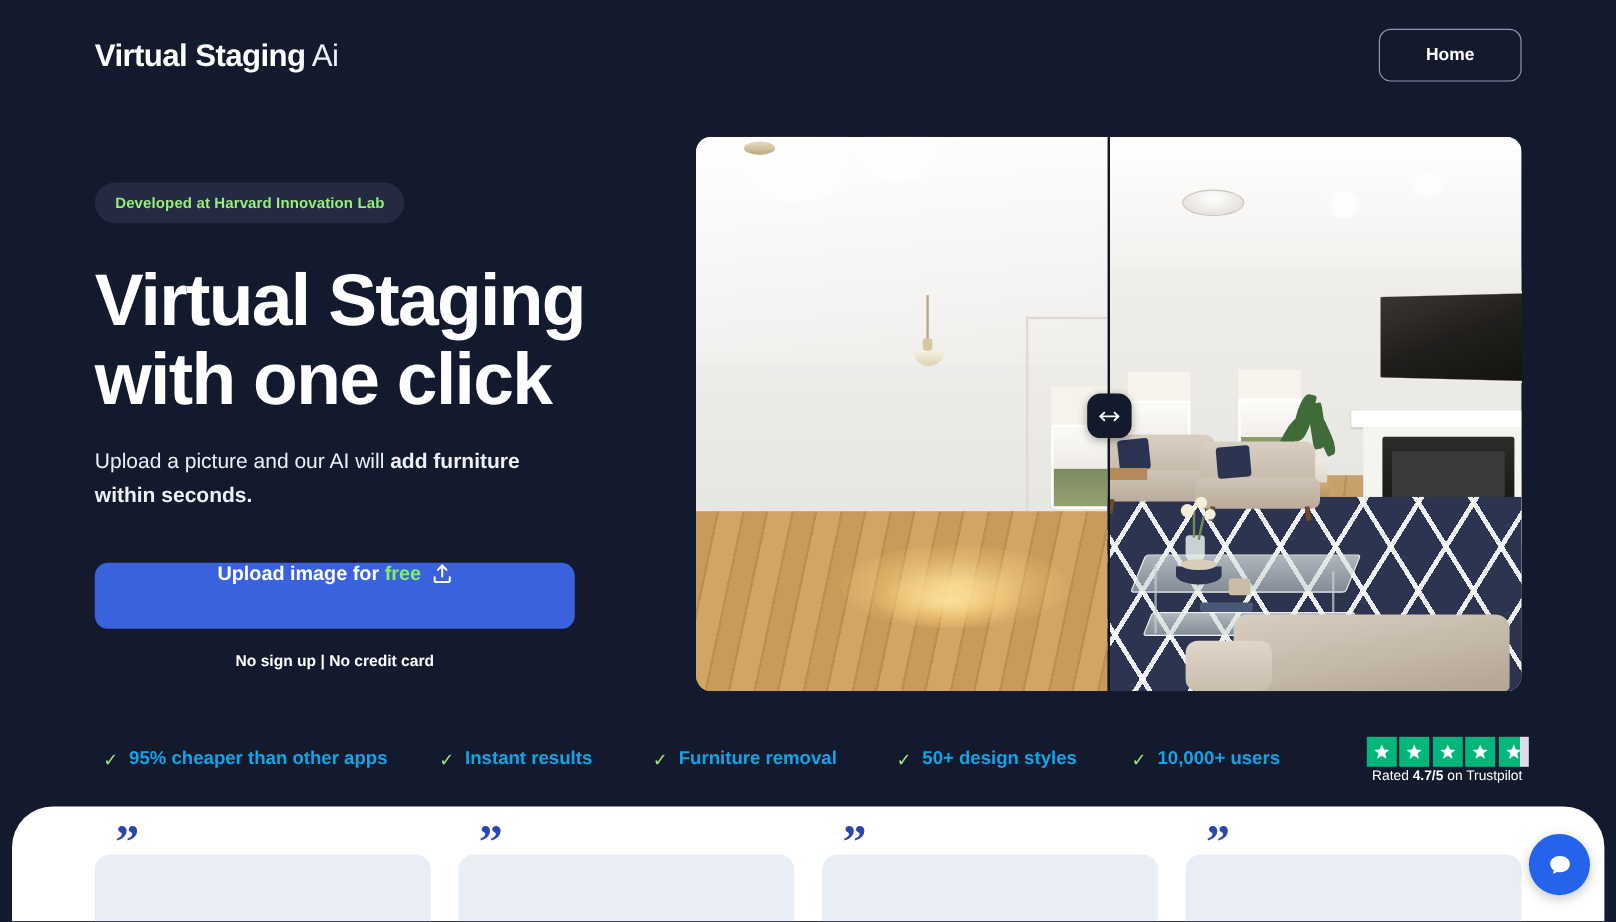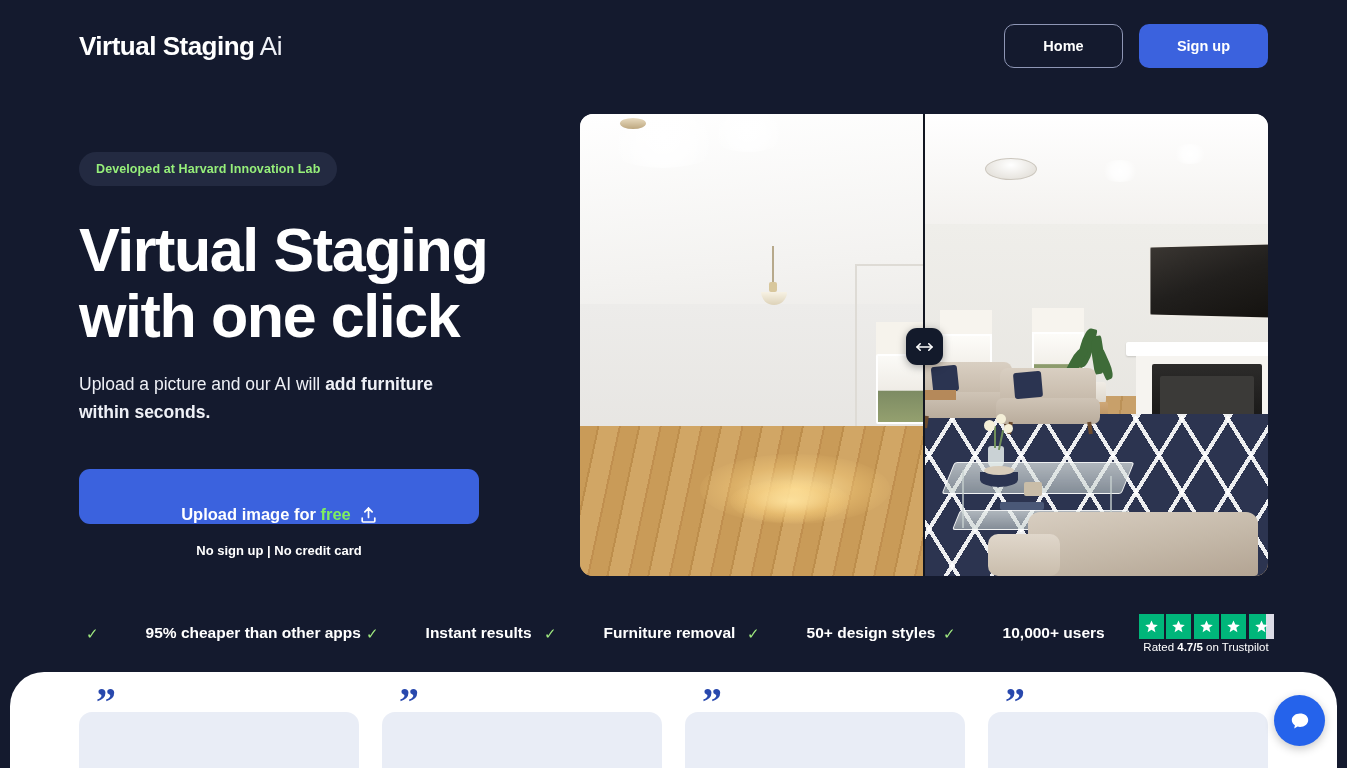--- a/index.html
+++ b/index.html
@@ -60,21 +60,21 @@
   }
   .subhead {
     margin-top: 21px; width: 392px;
     font-size: 17.5px; line-height: 28px; color: #eef0f6; font-weight: 400;
   }
   .subhead b { font-weight: 700; }
 
   .cta {
     margin-top: 43px; width: 400px; height: 55px;
     background: #3b62de; border: none; border-radius: 11px;
-    display: flex; align-items: flex-end; justify-content: center; gap: 9px;
+    display: flex; align-items: flex-start; justify-content: center; gap: 9px;
     cursor: pointer; font-family: "Liberation Sans", sans-serif;
   }
   .cta-text { font-size: 16.5px; font-weight: 700; color: #ffffff; white-space: nowrap; }
   .cta-free { color: #7ff05f; font-weight: 700; }
   .cta-icon { display: inline-flex; align-items: center; }
   .cta-note {
     margin-top: 19px; width: 400px; text-align: center;
     font-size: 13px; font-weight: 700; color: #ffffff;
   }
 
@@ -157,21 +157,21 @@
   .handle {
     position: absolute; left: 906px; top: 328px; width: 37px; height: 37px;
     border-radius: 11px; background: #131a2b;
     display: flex; align-items: center; justify-content: center; cursor: ew-resize;
     box-shadow: 0 2px 8px rgba(0,0,0,0.35);
   }
 
   
   .features { position: absolute; left: 86px; top: 624px; display: flex; align-items: center; }
   .feat { display: flex; align-items: center; gap: 9px; white-space: nowrap; }
-  .feat-label { font-size: 15.5px; font-weight: 700; color: #ffffff; margin-left: 38px; }
+  .feat-label { font-size: 15.5px; font-weight: 700; color: #0ea5e9; }
   .check { color: #9fe87f; font-size: 15px; line-height: 1; }
 
   .trust { position: absolute; left: 1133px; top: 614px; width: 146px; text-align: center; }
   .stars { display: flex; gap: 2.5px; justify-content: center; }
   .star-box { width: 25px; height: 25px; background: #00b67a; display: flex; align-items: center; justify-content: center; }
   .star-box.half { background: linear-gradient(90deg,#00b67a 0 70%,#dcdce6 70% 100%); }
   .trust-text { margin-top: 2px; font-size: 11.5px; color: #ffffff; font-weight: 400; white-space: nowrap; }
   .trust-text b { font-weight: 700; }
 
   
@@ -201,21 +201,20 @@
 
   <div class="header">
     <div class="logo">
       <span class="logo-strong">Virtual Staging</span>
       <span class="logo-light">Ai</span>
     </div>
 
 
     <div class="auth">
       <button class="btn-login">Home</button>
-      <button class="btn-signup">Sign up</button>
     </div>
   </div>
 
   <div class="hero-left">
     <div class="badge">Developed at Harvard Innovation Lab</div>
 
     <h1 class="headline">
       <span>Virtual Staging</span><br>
       <span>with one click</span>
     </h1>

